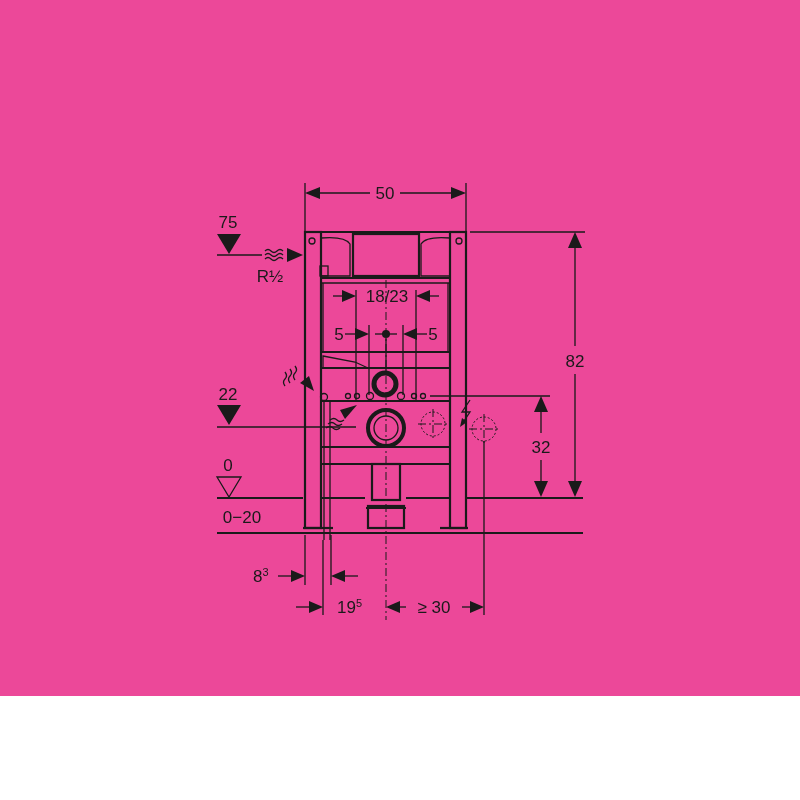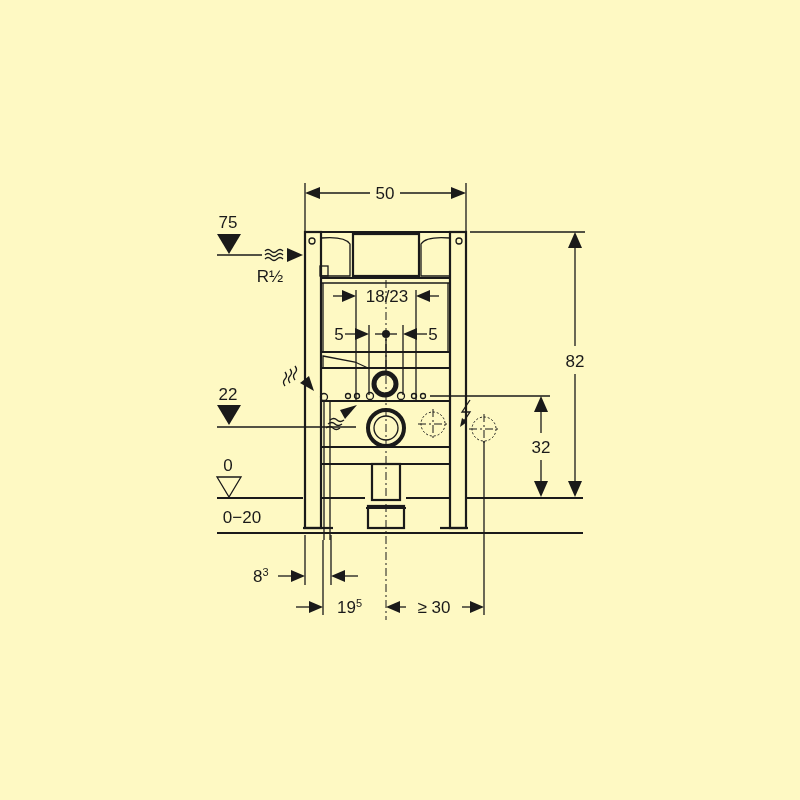--- a/index.html
+++ b/index.html
@@ -1,16 +1,16 @@
 <!DOCTYPE html>
 <html><head>
 <meta charset="utf-8">
 <style>
   html,body{margin:0;padding:0;background:#fff;}
-  #canvas{width:800px;height:800px;position:relative;overflow:hidden;background:#fef9c3;}
+  #canvas{width:800px;height:696px;position:relative;overflow:hidden;background:#ec4899;}
   svg{position:absolute;left:0;top:0;}
   .lbl{font-family:"Liberation Sans",sans-serif;font-size:17px;fill:#1a1a1a;}
   .sup{font-size:11px;}
   .ln{stroke:#1a1a1a;stroke-width:1.3;fill:none;}
   .thick{stroke:#1a1a1a;stroke-width:2.2;fill:none;}
   .dash{stroke:#1a1a1a;stroke-width:1;fill:none;stroke-dasharray:8 3 2 3;}
   .dot{stroke:#1a1a1a;stroke-width:1;fill:none;stroke-dasharray:2 2;}
   .arr{fill:#1a1a1a;}
 </style>
 </head>

